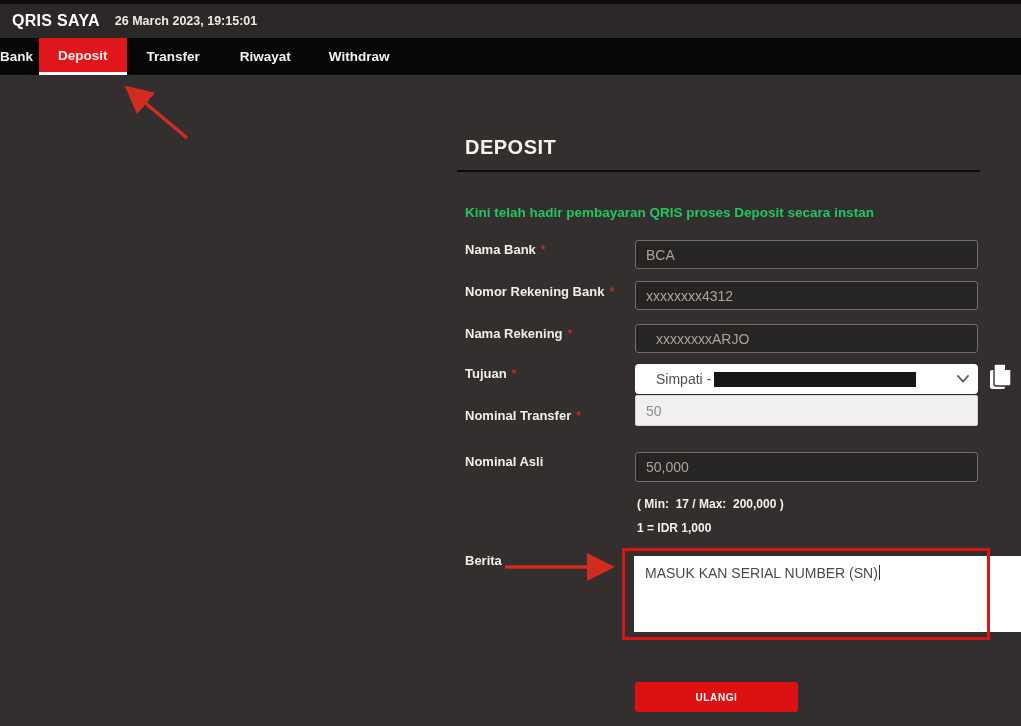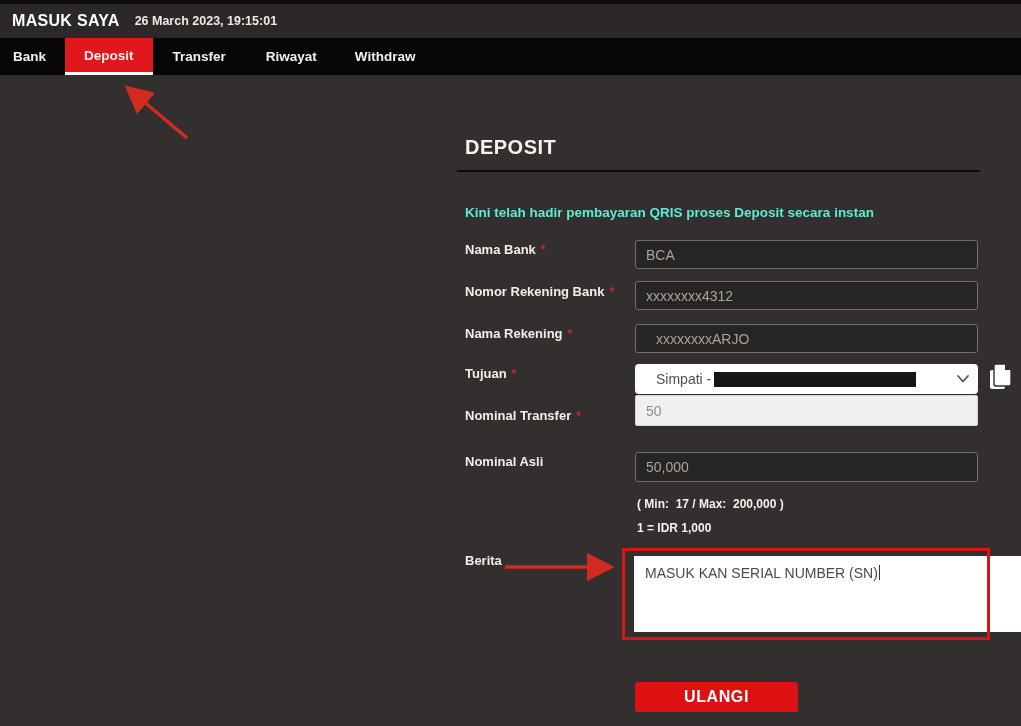--- a/index.html
+++ b/index.html
@@ -18,35 +18,35 @@
   .app-title { margin-left:12px; color:#ffffff; font-weight:bold; font-size:16px; letter-spacing:.3px; }
   .datetime  { margin-left:15px; color:#eeebe6; font-weight:bold; font-size:12.5px; }
   .nav {
     position:absolute; left:0; top:38px; width:100%; height:37px;
     background:#060606; display:flex; align-items:stretch;
   }
   .tab {
     display:flex; align-items:center; color:#f4f1ec; font-weight:bold;
     font-size:13.5px; cursor:default;
   }
-  .tab-bank     { padding:0 13px; }
+  .tab-bank     { padding:0 0; }
   .tab-active   { background:#e0181c; border-bottom:3px solid #ffffff; margin-left:6px; padding:0 19px; }
   .tab-transfer { padding:0 20px; }
   .tab-withdraw { padding:0 18px; }
   .tab-riwayat  { padding:0 20px; }
 
   
   .form-title {
     position:absolute; left:465px; top:136px;
     color:#f7f4ef; font-size:20px; font-weight:bold; letter-spacing:.5px;
   }
   .form-rule { position:absolute; left:457px; top:170px; width:523px; height:2px; background:#0b0b0b; }
   .notice {
     position:absolute; left:465px; top:205px;
-    color:#5eead4; font-weight:bold; font-size:13.5px;
+    color:#22c55e; font-weight:bold; font-size:13.5px;
   }
   .flabel {
     position:absolute; left:465px; color:#f2efe8; font-weight:bold; font-size:13px; white-space:nowrap;
   }
   .req { color:#c62828; margin-left:5px; font-size:12px; }
   .tinput {
     position:absolute; left:635px; width:343px; height:29px;
     background:#272424; border:1px solid #6f6f6f; border-radius:3px;
     color:#a9a39b; font-size:14px; padding:0 10px;
     font-family:"Liberation Sans", sans-serif;
@@ -72,37 +72,37 @@
   }
   .berita-area {
     position:absolute; left:634px; top:556px; width:415px; height:76px;
     background:#ffffff; color:#4a4a4a; font-size:14px; padding:9px 8px 0 11px;
     cursor:text; line-height:17px;
   }
   .caret { display:inline-block; width:1px; height:15px; background:#333; margin-left:1px; vertical-align:-2px; }
   .btn {
     position:absolute; top:682px; height:30px; width:163px;
     background:#dd1111; border:none; border-radius:3px;
-    color:#ffffff; font-weight:bold; font-size:16px; letter-spacing:.6px;
+    color:#ffffff; font-weight:bold; font-size:10px; letter-spacing:.6px;
     font-family:"Liberation Sans", sans-serif; cursor:pointer;
   }
   .btn-ulangi { left:635px; }
   .btn-kirim  { left:816px; }
   
   .anno { position:absolute; left:0; top:0; width:1021px; height:726px; pointer-events:none; }
 </style>
 </head>
 <body>
 
 <div id="screen">
 
   <div class="topstrip"></div>
 
   <div class="header">
-    <span class="app-title">MASUK SAYA</span>
+    <span class="app-title">QRIS SAYA</span>
     <span class="datetime">26 March 2023, 19:15:01</span>
   </div>
 
   <div class="nav">
     <div class="tab tab-bank">Bank</div>
     <div class="tab tab-active">Deposit</div>
     <div class="tab tab-transfer">Transfer</div>
     <div class="tab tab-riwayat">Riwayat</div>
     <div class="tab tab-withdraw">Withdraw</div>
   </div>

